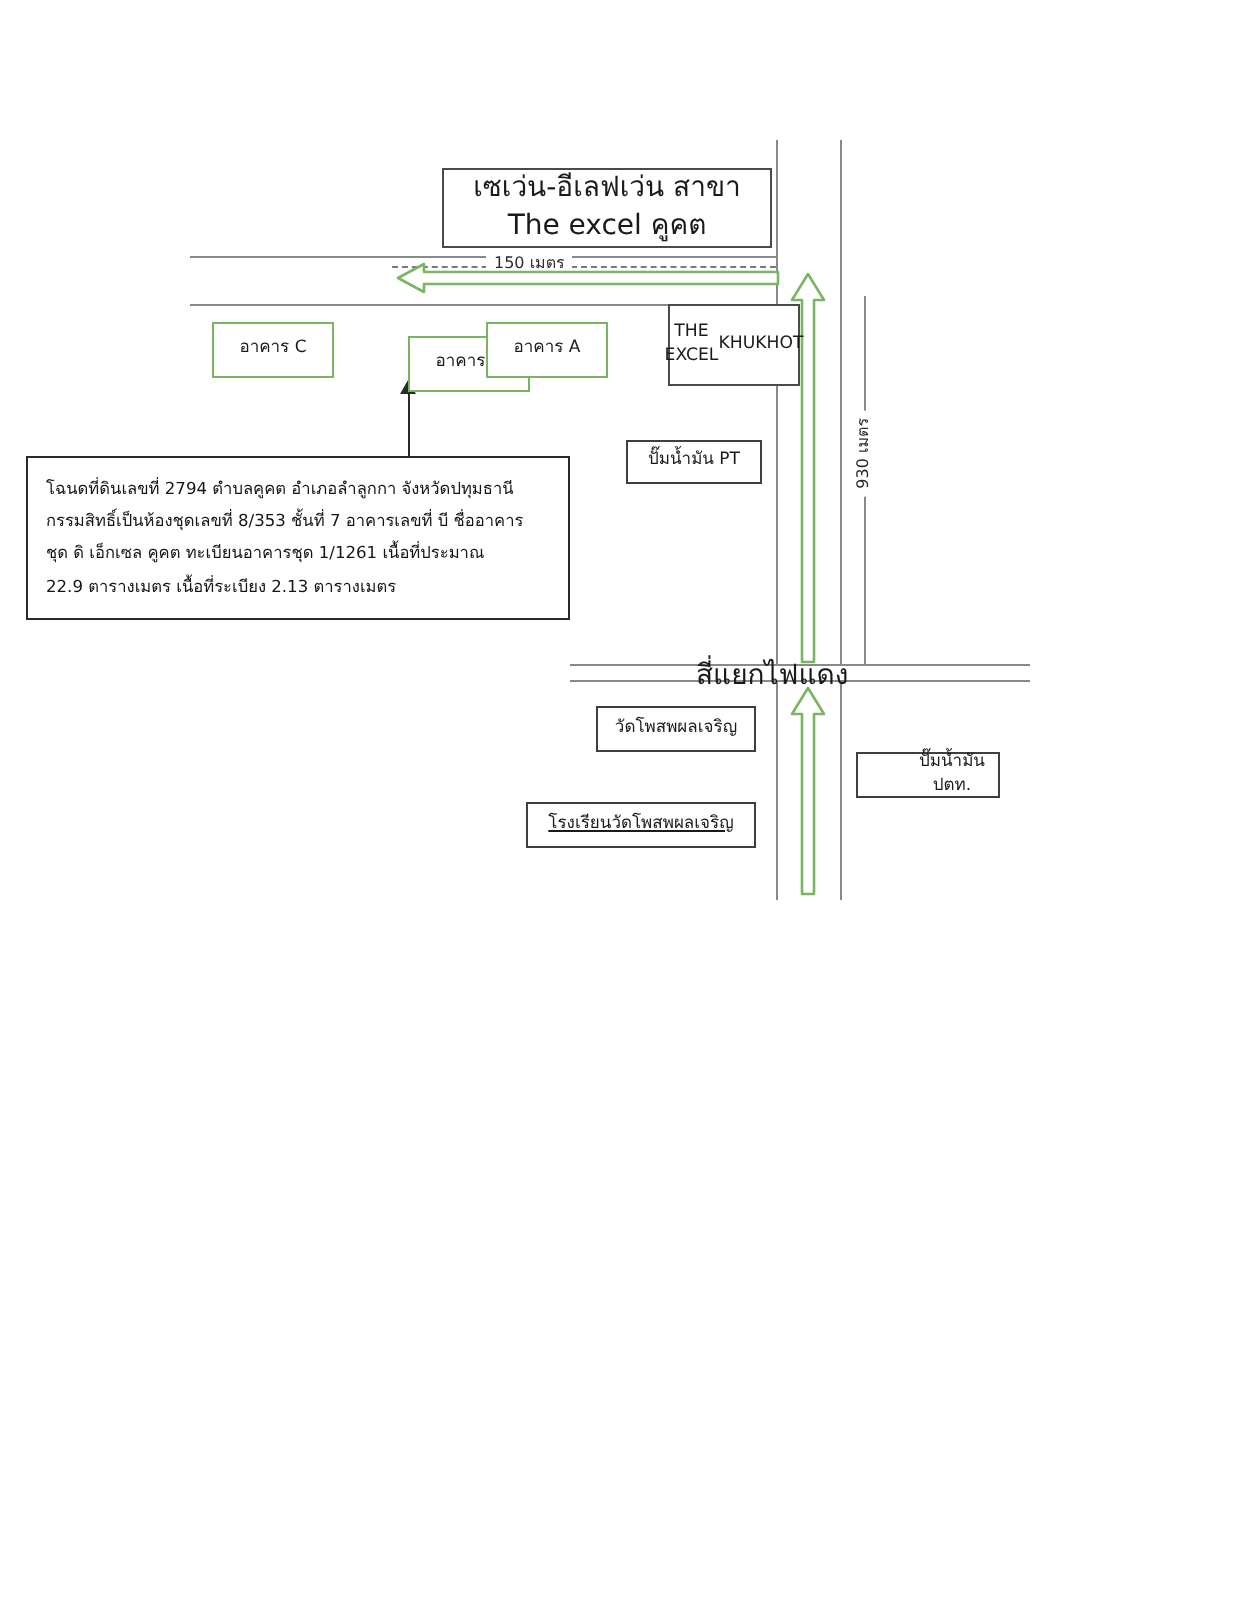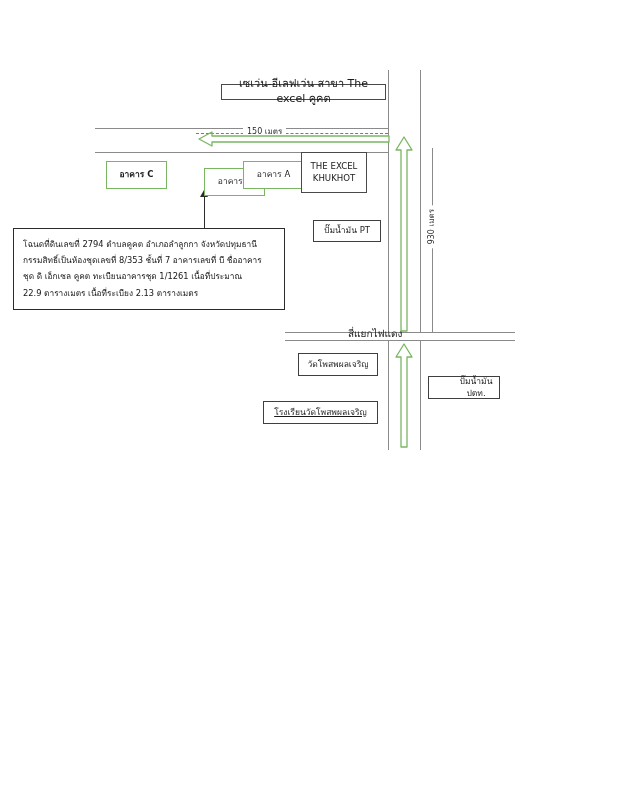--- a/index.html
+++ b/index.html
@@ -102,21 +102,21 @@
     font-size: 8.3px;
     color: #151515;
   }
   #info-box .line {
     line-height: 1.95;
     white-space: nowrap;
   }
 
   .plainlabel {
     position: absolute;
-    font-size: 10px;
+    font-size: 14px;
     color: #1a1a1a;
     white-space: nowrap;
     z-index: 6;
   }
 </style>
 </head>
 <body>
 
 <div id="canvas">
 
@@ -143,35 +143,35 @@
   </svg>
 
   <svg class="garrow" style="left:394px; top:136px;" width="20" height="196" viewBox="0 0 20 196">
     <polygon points="10,1 18,14 13,14 13,195 7,195 7,14 2,14" fill="#ffffff" stroke="#7ab661" stroke-width="1.3" stroke-linejoin="round"></polygon>
   </svg>
 
   <svg class="garrow" style="left:394px; top:343px;" width="20" height="105" viewBox="0 0 20 105">
     <polygon points="10,1 18,14 13,14 13,104 7,104 7,14 2,14" fill="#ffffff" stroke="#7ab661" stroke-width="1.3" stroke-linejoin="round"></polygon>
   </svg>
 
-  <div class="box thick" style="left:221px; top:84px; width:165px; height:16px; font-size:11px;">
+  <div class="box thick" style="left:221px; top:84px; width:165px; height:40px; font-size:14px;">
     <span>เซเว่น-อีเลฟเว่น สาขา The excel คูคต</span>
   </div>
 
-  <div class="box green" style="left:106px; top:161px; width:61px; height:28px;font-weight:bold;">
+  <div class="box green" style="left:106px; top:161px; width:61px; height:28px;">
     <span>อาคาร C</span>
   </div>
   <div class="box green" style="left:174px; top:168px; width:61px; height:28px;margin-left:30px;">
     <span>อาคาร B</span>
   </div>
   <div class="box green" style="left:243px; top:161px; width:61px; height:28px;">
     <span>อาคาร A</span>
   </div>
 
-  <div class="box thick" style="left:301px; top:152px; width:66px; height:41px; flex-direction:column; font-size:8.6px;">
+  <div class="box thick" style="left:334px; top:152px; width:66px; height:41px; flex-direction:row; font-size:8.6px;">
     <span>THE EXCEL</span>
     <span>KHUKHOT</span>
   </div>
 
   <div class="box" style="left:313px; top:220px; width:68px; height:22px;">
     <span>ปั๊มน้ำมัน PT</span>
   </div>
 
   <div class="plainlabel" style="left:348px; top:326px;">สี่แยกไฟแดง</div>
 

